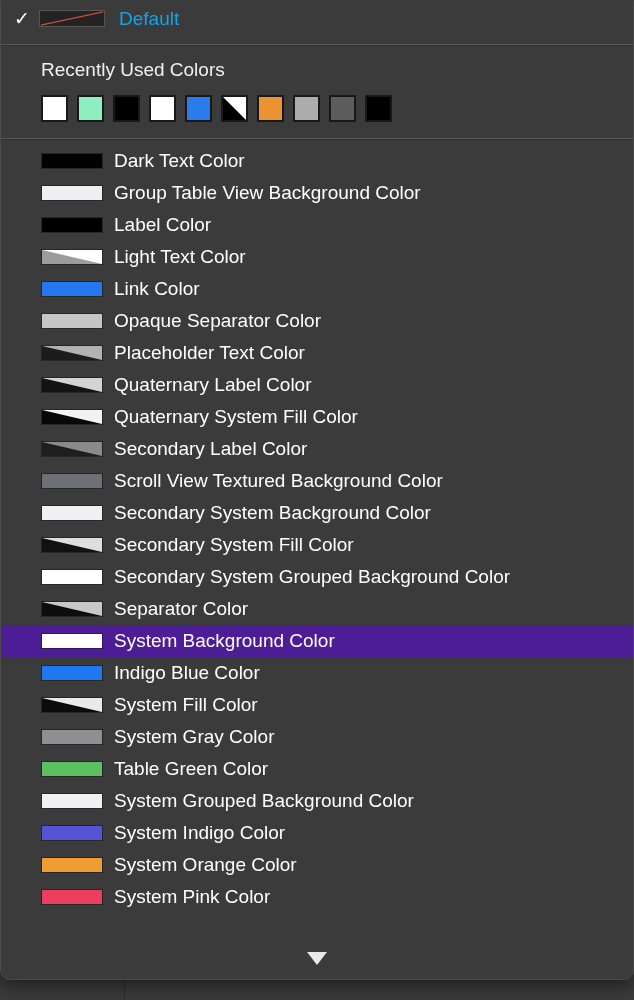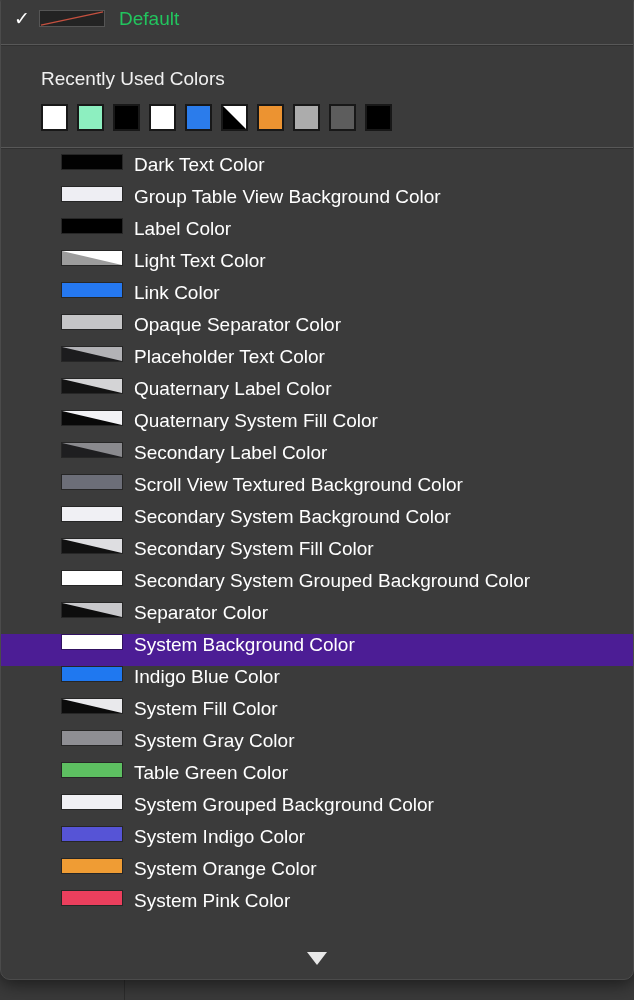--- a/index.html
+++ b/index.html
@@ -87,27 +87,28 @@
     position: relative;
     background: #222222;
     border: 1px solid #555;
     box-sizing: border-box;
     overflow: hidden;
     flex: 0 0 auto;
   }
   .default-swatch svg { display: block; width: 100%; height: 100%; }
   .default-label {
     margin-left: 14px;
-    color: #22c55e;
+    color: #0ea5e9;
     font-size: 19px;
   }
 
   
   .recent-block {
-    padding: 22px 0 16px 40px;
+    padding: 5px 0 16px 40px;
+    margin-top: 8px;
   }
   .recent-title {
     color: #f0f0f0;
     font-size: 19px;
     margin-bottom: 14px;
   }
   .recent-swatches {
     display: flex;
     gap: 9px;
   }
@@ -121,22 +122,22 @@
   }
   .rsw svg { display:block; width:100%; height:100%; }
 
   
   .list {
     padding-top: 5px;
   }
   .row {
     height: 32px;
     display: flex;
-    align-items: flex-start;
-    padding-left: 60px;
+    align-items: center;
+    padding-left: 40px;
     cursor: default;
     box-sizing: border-box;
   }
   .row.selected {
     background: #4c1d95;
   }
   .sw {
     width: 62px;
     height: 16px;
     flex: 0 0 auto;

